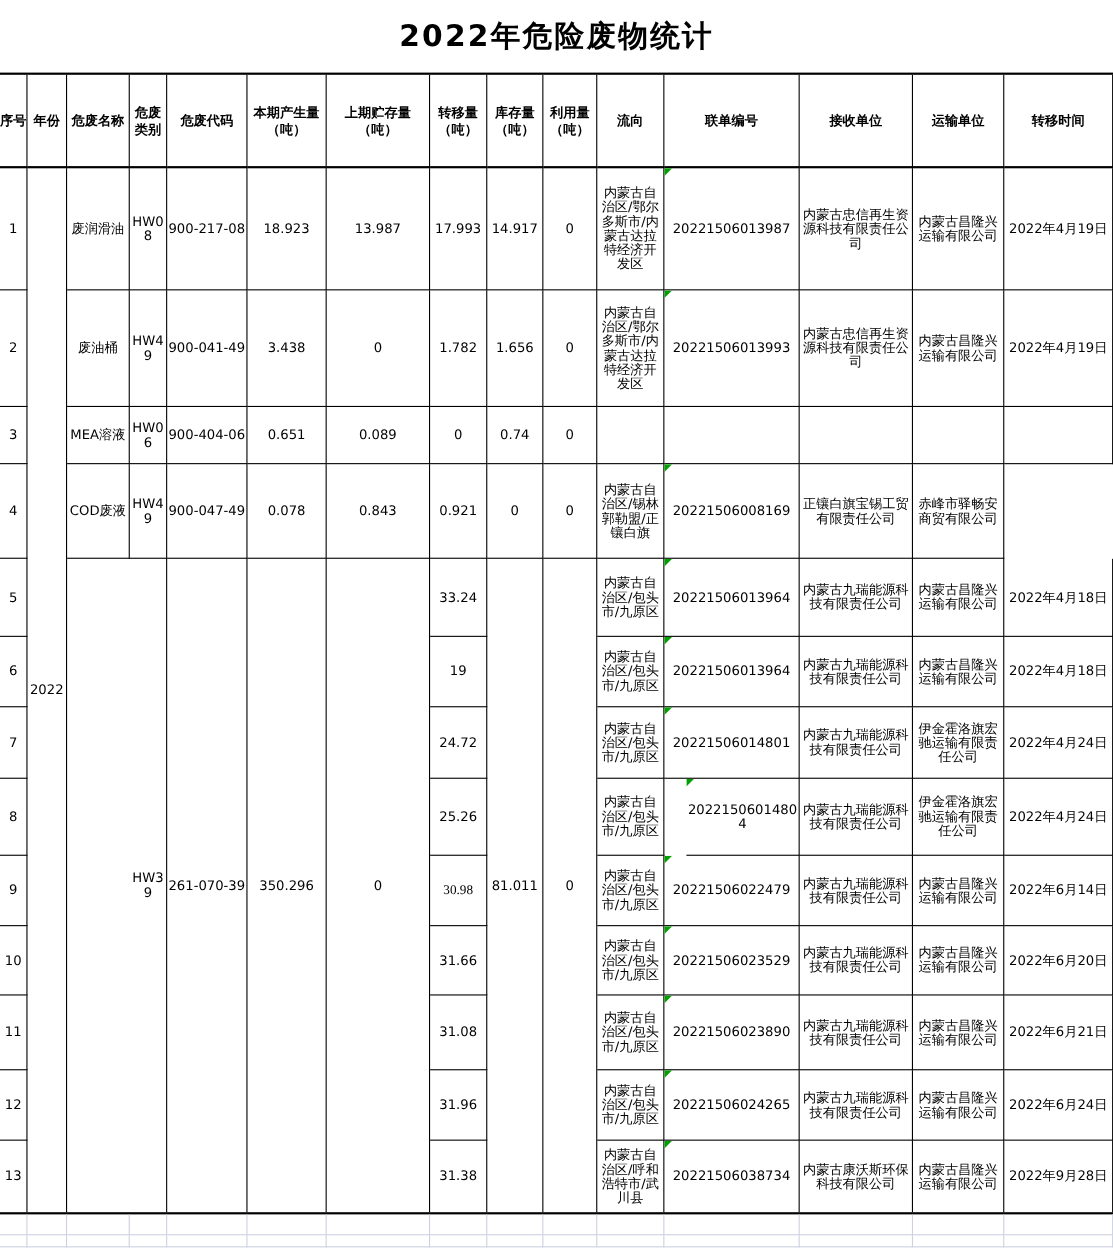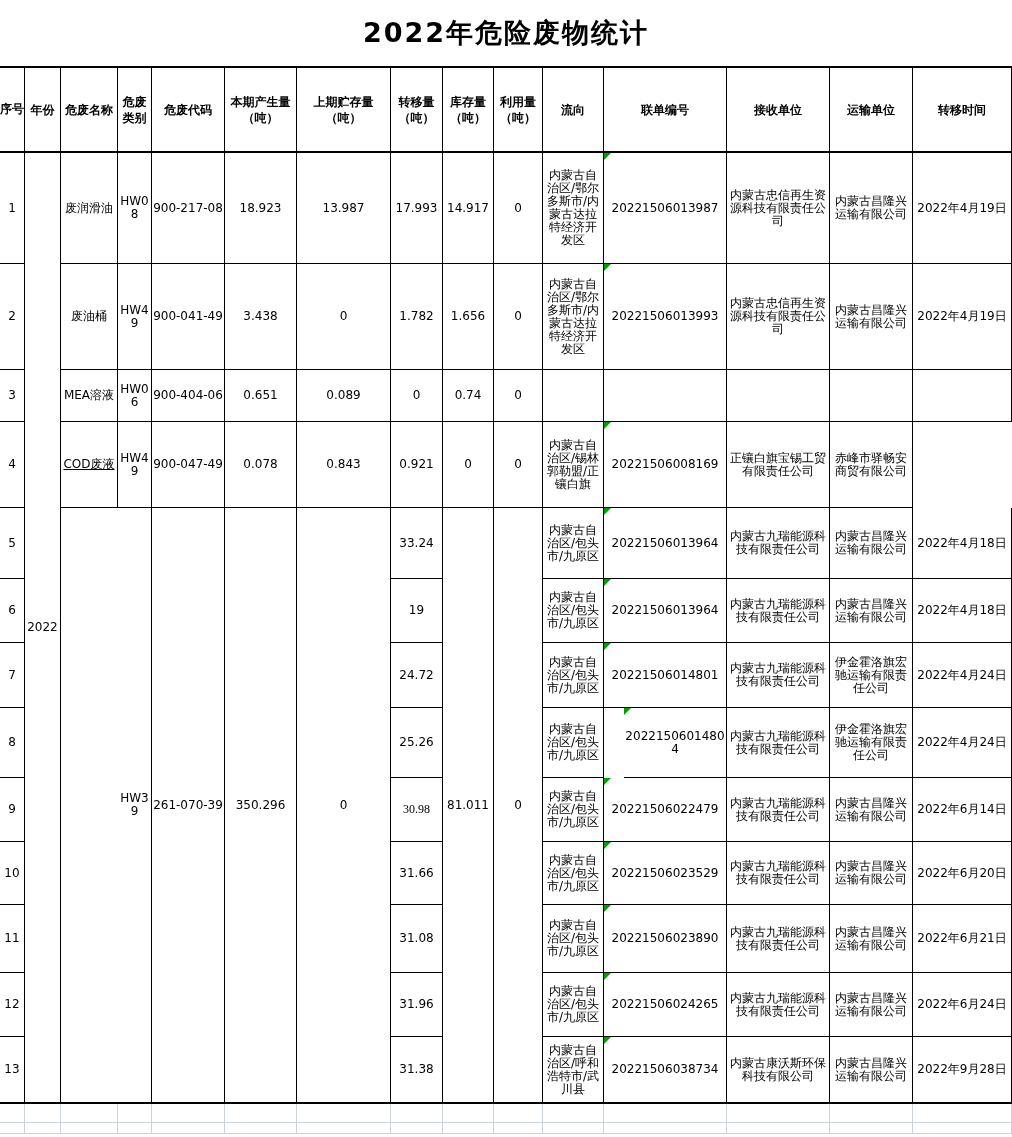--- a/index.html
+++ b/index.html
@@ -22,21 +22,21 @@
     position:relative;box-sizing:border-box;
     border-right:1px solid #000;border-bottom:1px solid #000;
     display:flex;align-items:center;justify-content:center;
     text-align:center;font-size:12px;line-height:13px;
     padding:0 1px;word-break:break-all;overflow:hidden;
   }
   .h{
     font-weight:bold;border-bottom:2px solid #000;
     white-space:pre-line;line-height:16px;
   }
-  .nw{white-space:nowrap;font-family:Liberation Mono, monospace;}
+  .nw{white-space:nowrap;}
   .nob{border-bottom:none;}
   .txt{display:block;}
   .tri{
     position:absolute;top:0;left:0;width:0;height:0;
     border-top:7px solid var(--flag-color,#00a000);
     border-right:7px solid transparent;
   }
   #under{
     display:grid;
     grid-template-columns:25px 36px 57px 34px 73px 72px 94px 52px 51px 49px 61px 123px 103px 83px 99px;
@@ -222,21 +222,21 @@
       </div>
       <div class="c" style="grid-area: 4 / 14;">
         <span class="txt"></span>
       </div>
       <div class="c" style="grid-area: 4 / 15;">
         <span class="txt"></span>
       </div>
       <div class="c" style="grid-area: 5 / 1;">
         <span class="txt">4</span>
       </div>
-      <div class="c" style="grid-area: 5 / 3; text-decoration: underline;">
+      <div class="c" style="grid-area: 5 / 3;">
         <span class="txt">COD废液</span>
       </div>
       <div class="c" style="grid-area: 5 / 4;">
         <span class="txt">HW49</span>
       </div>
       <div class="c" style="grid-area: 5 / 5;">
         <span class="txt">900-047-49</span>
       </div>
       <div class="c" style="grid-area: 5 / 6;">
         <span class="txt">0.078</span>

